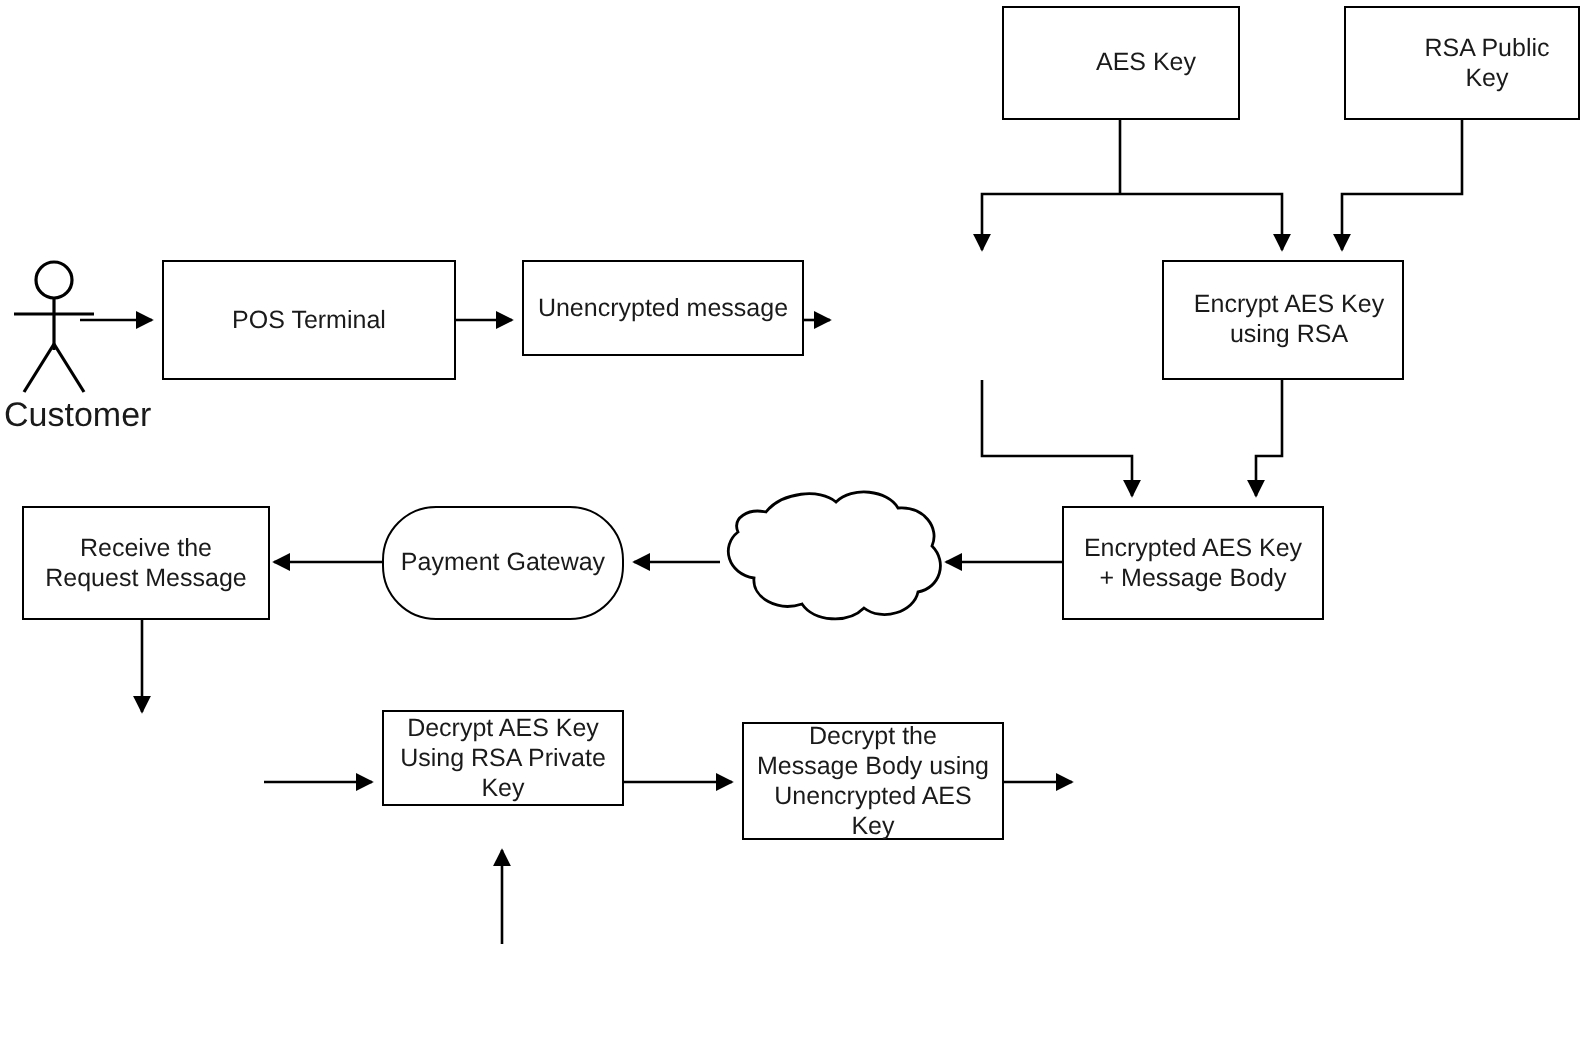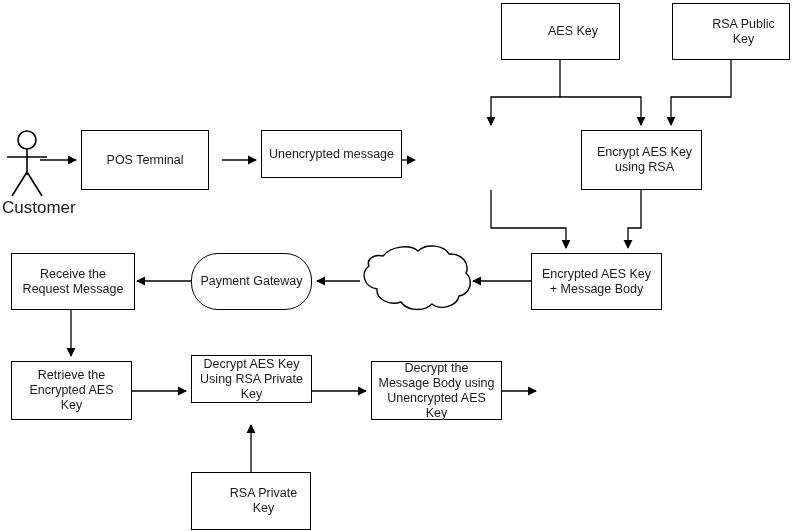--- a/index.html
+++ b/index.html
@@ -113,21 +113,21 @@
       <circle cx="27" cy="140" r="9"></circle>
       <line x1="27" y1="149" x2="27" y2="175"></line>
       <line x1="7" y1="157" x2="47" y2="157"></line>
       <line x1="27" y1="172" x2="12" y2="196"></line>
       <line x1="27" y1="172" x2="42" y2="196"></line>
     </g>
   </svg>
 
   <div class="actor-label" style="left:2px; top:198px;">Customer</div>
 
-  <div class="node" style="left:81px; top:130px; width:128px; height:60px;">
+  <div class="node" style="left:81px; top:130px; width:147px; height:60px;">
     <span>POS Terminal</span>
   </div>
 
   <div class="node" style="left:261px; top:130px; width:141px; height:48px;">
     <span>Unencrypted message</span>
   </div>
 
 
   <div class="node" style="left:581px; top:130px; width:121px; height:60px;padding-left:12px;">
     <span>Encrypt AES Key using RSA</span>
@@ -146,30 +146,24 @@
   </div>
 
   <div class="node" style="left:191px; top:253px; width:121px; height:57px;border-radius:27px;">
     <span>Payment Gateway</span>
   </div>
 
   <div class="node" style="left:11px; top:253px; width:124px; height:57px;">
     <span>Receive the Request Message</span>
   </div>
 
-  <div class="node" style="left:11px; top:361px; width:121px; height:59px;">
-    <span>Retrieve the Encrypted AES Key</span>
-  </div>
 
   <div class="node" style="left:191px; top:355px; width:121px; height:48px;">
     <span>Decrypt AES Key Using RSA Private Key</span>
   </div>
 
-  <div class="node rounded" style="left:191px; top:472px; width:120px; height:58px;">
-    <span>RSA Private Key</span>
-  </div>
 
   <div class="node" style="left:371px; top:361px; width:131px; height:59px;">
     <span>Decrypt the Message Body using Unencrypted AES Key</span>
   </div>
 
 
 </div>
 
 </body></html>

